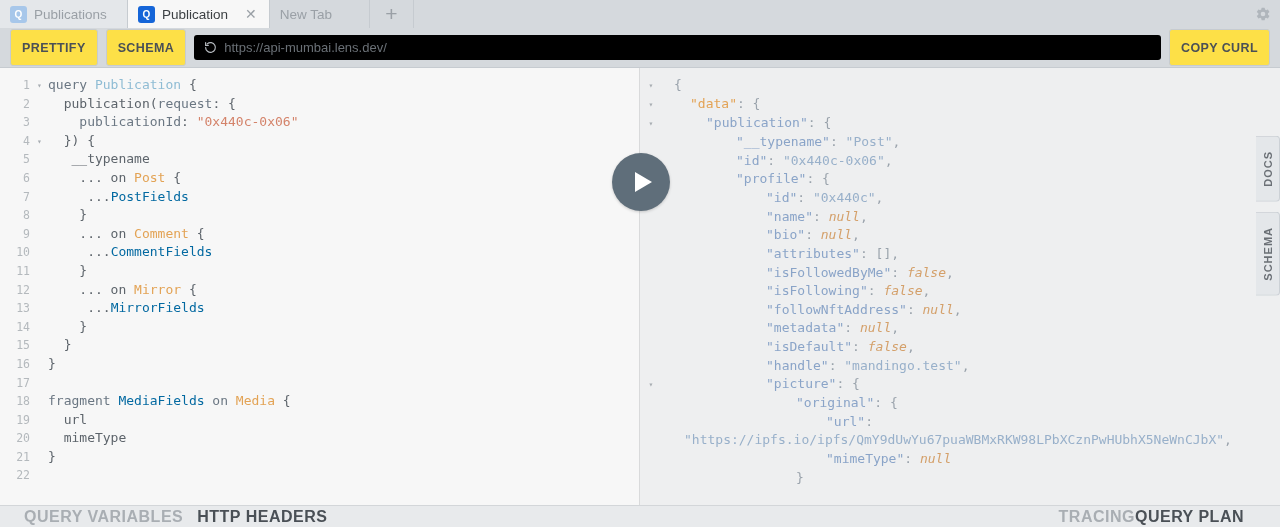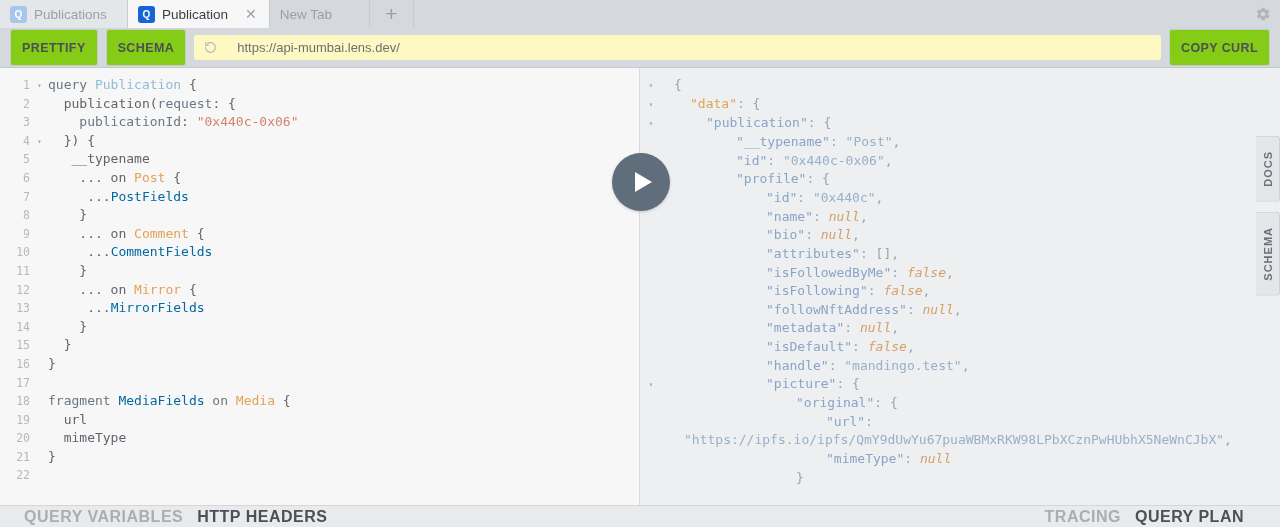--- a/index.html
+++ b/index.html
@@ -53,29 +53,29 @@
   
   .toolbar {
     height: 40px; flex: 0 0 40px;
     background: #d5d9dd;
     display: flex; align-items: center; gap: 8px;
     padding: 0 10px;
     border-bottom: 1px solid #c6cbd0;
   }
   .tbtn {
     height: 37px; padding: 0 11px;
-    background: #84cc16; color: #4a5056;
+    background: #fde047; color: #4a5056;
     border: 1px solid #c6cbd0; border-radius: 3px;
     font-size: 12.5px; font-weight: bold; letter-spacing: 0.4px;
     display: flex; align-items: center; cursor: pointer;
   }
   .urlbar {
     flex: 1; height: 25px;
-    background: #fef9c3; border-radius: 3px;
-    display: flex; align-items: center; gap: 20px;
+    background: #000000; border-radius: 3px;
+    display: flex; align-items: center; gap: 7px;
     padding: 0 10px; cursor: text;
   }
   .url-text { font-size: 13px; color: #6a7076; }
 
   
   .main { flex: 1; display: flex; position: relative; min-height: 0; }
 
   .editor-pane {
     width: 640px; flex: 0 0 640px;
     background: #f7f7f7;
@@ -170,21 +170,21 @@
 
   
   .bottombar {
     height: 22px; flex: 0 0 22px;
     background: #e8eaec;
     border-top: 1px solid #d3d6d9;
     display: flex; align-items: center;
     position: relative;
   }
   .bb-left { display: flex; gap: 14px; padding-left: 24px; width: 640px; }
-  .bb-right { display: flex; gap: 14px; margin-left: auto; padding-right: 36px; justify-content: space-between; }
+  .bb-right { display: flex; margin-left: auto; padding-right: 36px; justify-content: space-between; }
   .bb-item {
     font-size: 16px; font-weight: bold; letter-spacing: 0.5px;
     color: #a9aeb3; cursor: pointer; white-space: nowrap;
   }
   .bb-item.active { color: #4a5056; }
 </style>
 </head>
 <body>
 
 <div id="app">

